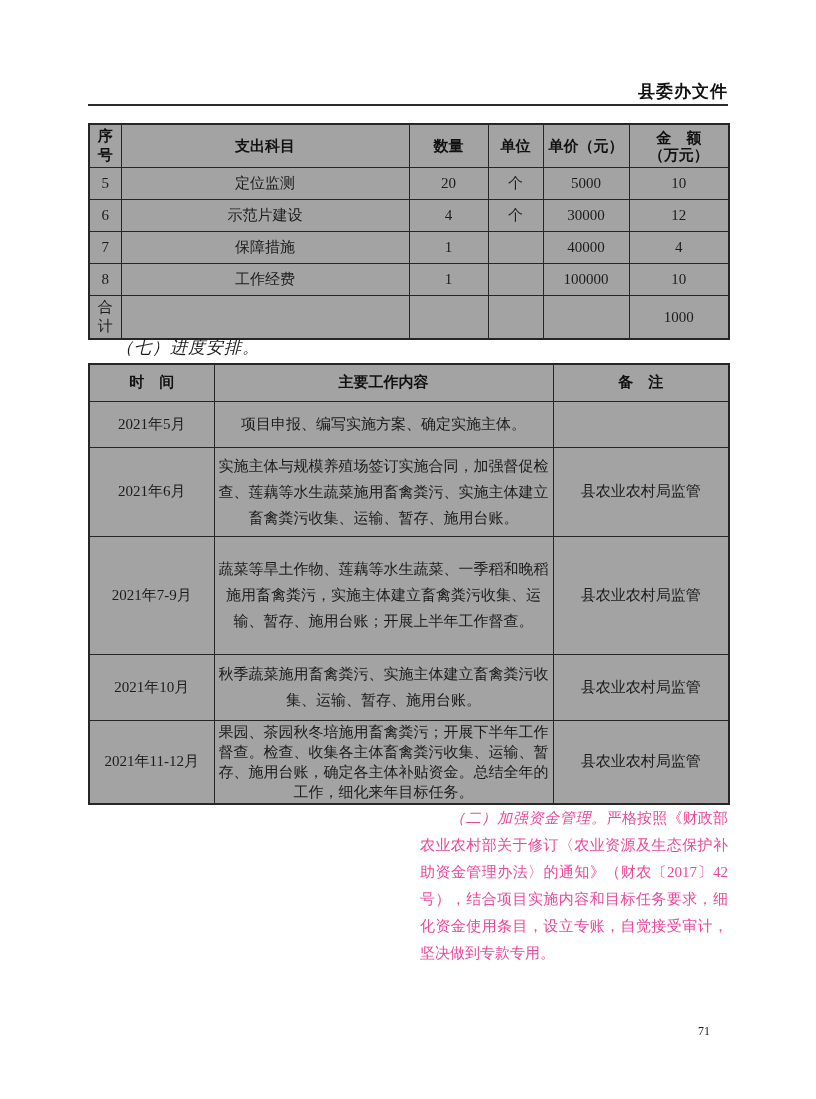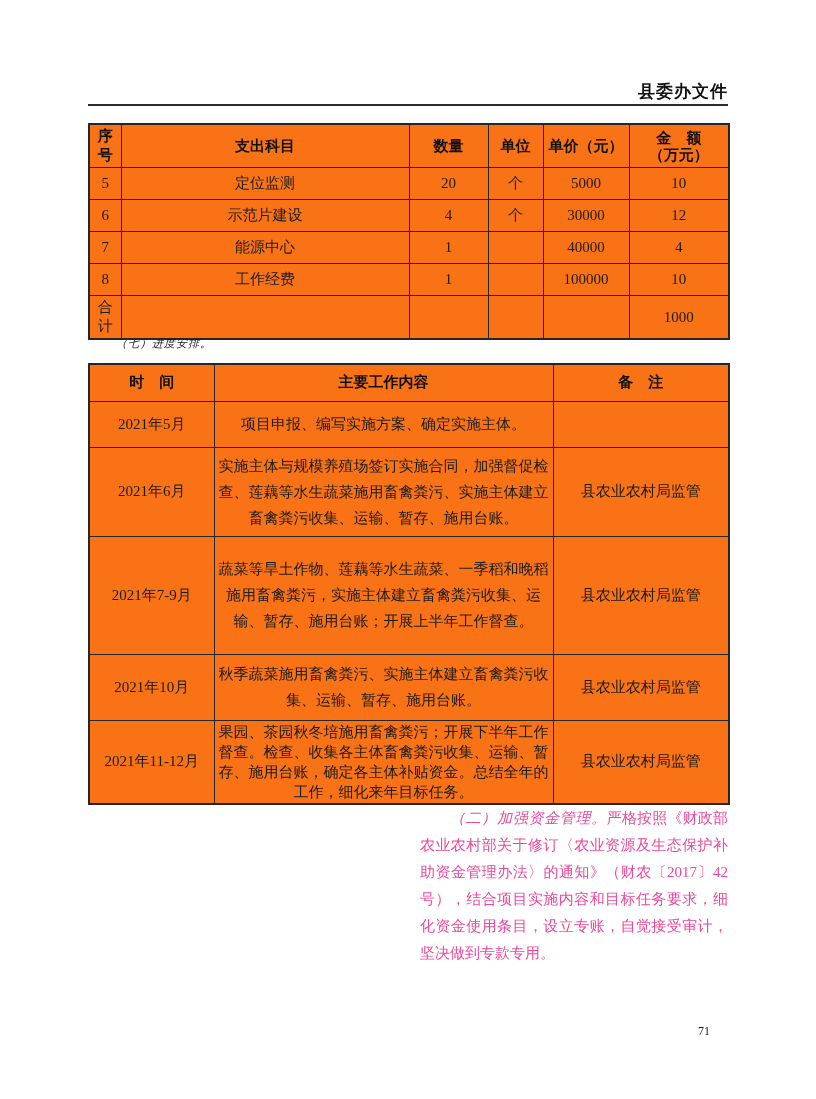--- a/index.html
+++ b/index.html
@@ -14,41 +14,41 @@
   
   .doc-header{
     position:absolute;top:80px;right:88px;
     font-family:"Liberation Sans","DejaVu Sans",sans-serif;
     font-weight:bold;font-size:17px;letter-spacing:1px;color:#111;text-align:right;
   }
   .header-rule{
     position:absolute;top:104px;left:88px;width:640px;height:2px;background:#2b2b2b;
   }
   
-  table{border-collapse:collapse;table-layout:fixed;position:absolute;background:#f97316;padding-left:32px;}
+  table{border-collapse:collapse;table-layout:fixed;position:absolute;background:#a3a3a3;padding-left:32px;}
   table, th, td{border:1px solid #262626;}
   table{border-width:2px;}
   th{
     font-family:"Liberation Sans","DejaVu Sans",sans-serif;
     font-weight:bold;font-size:15px;color:#111;
     text-align:center;vertical-align:middle;padding:2px;
   }
   td{
     font-size:15px;text-align:center;vertical-align:middle;
     padding:2px 3px;color:#1c1c1c;
   }
   
   .budget-table{left:88px;top:123px;width:640px;}
   .budget-table tr.hdr{height:42px;}
   .budget-table tr.row{height:32px;}
   .budget-table .two-line{line-height:17px;border-radius:18px;}
   
   .schedule-title{
     position:absolute;left:116px;top:336px;
-    font-size:11px;font-style:italic;letter-spacing:1px;color:#1c1c1c;
+    font-size:17px;font-style:italic;letter-spacing:1px;color:#1c1c1c;
   }
   .schedule-table{left:88px;top:363px;width:640px;}
   .schedule-table tr.hdr{height:37px;}
   .schedule-table td.content{line-height:26px;padding:3px 4px;}
   .schedule-table tr.r5 td.content{line-height:20px;padding:1px 3px;}
   
   .col-left{position:absolute;left:88px;top:805px;width:308px;}
   .col-right{position:absolute;left:420px;top:805px;width:308px;}
   .measures-heading{
     font-family:"Liberation Sans","DejaVu Sans",sans-serif;
@@ -108,21 +108,21 @@
       <tr class="row">
         <td>6</td>
         <td>示范片建设</td>
         <td>4</td>
         <td>个</td>
         <td>30000</td>
         <td>12</td>
       </tr>
       <tr class="row">
         <td>7</td>
-        <td>能源中心</td>
+        <td>保障措施</td>
         <td>1</td>
         <td></td>
         <td>40000</td>
         <td>4</td>
       </tr>
       <tr class="row">
         <td>8</td>
         <td>工作经费</td>
         <td>1</td>
         <td></td>

